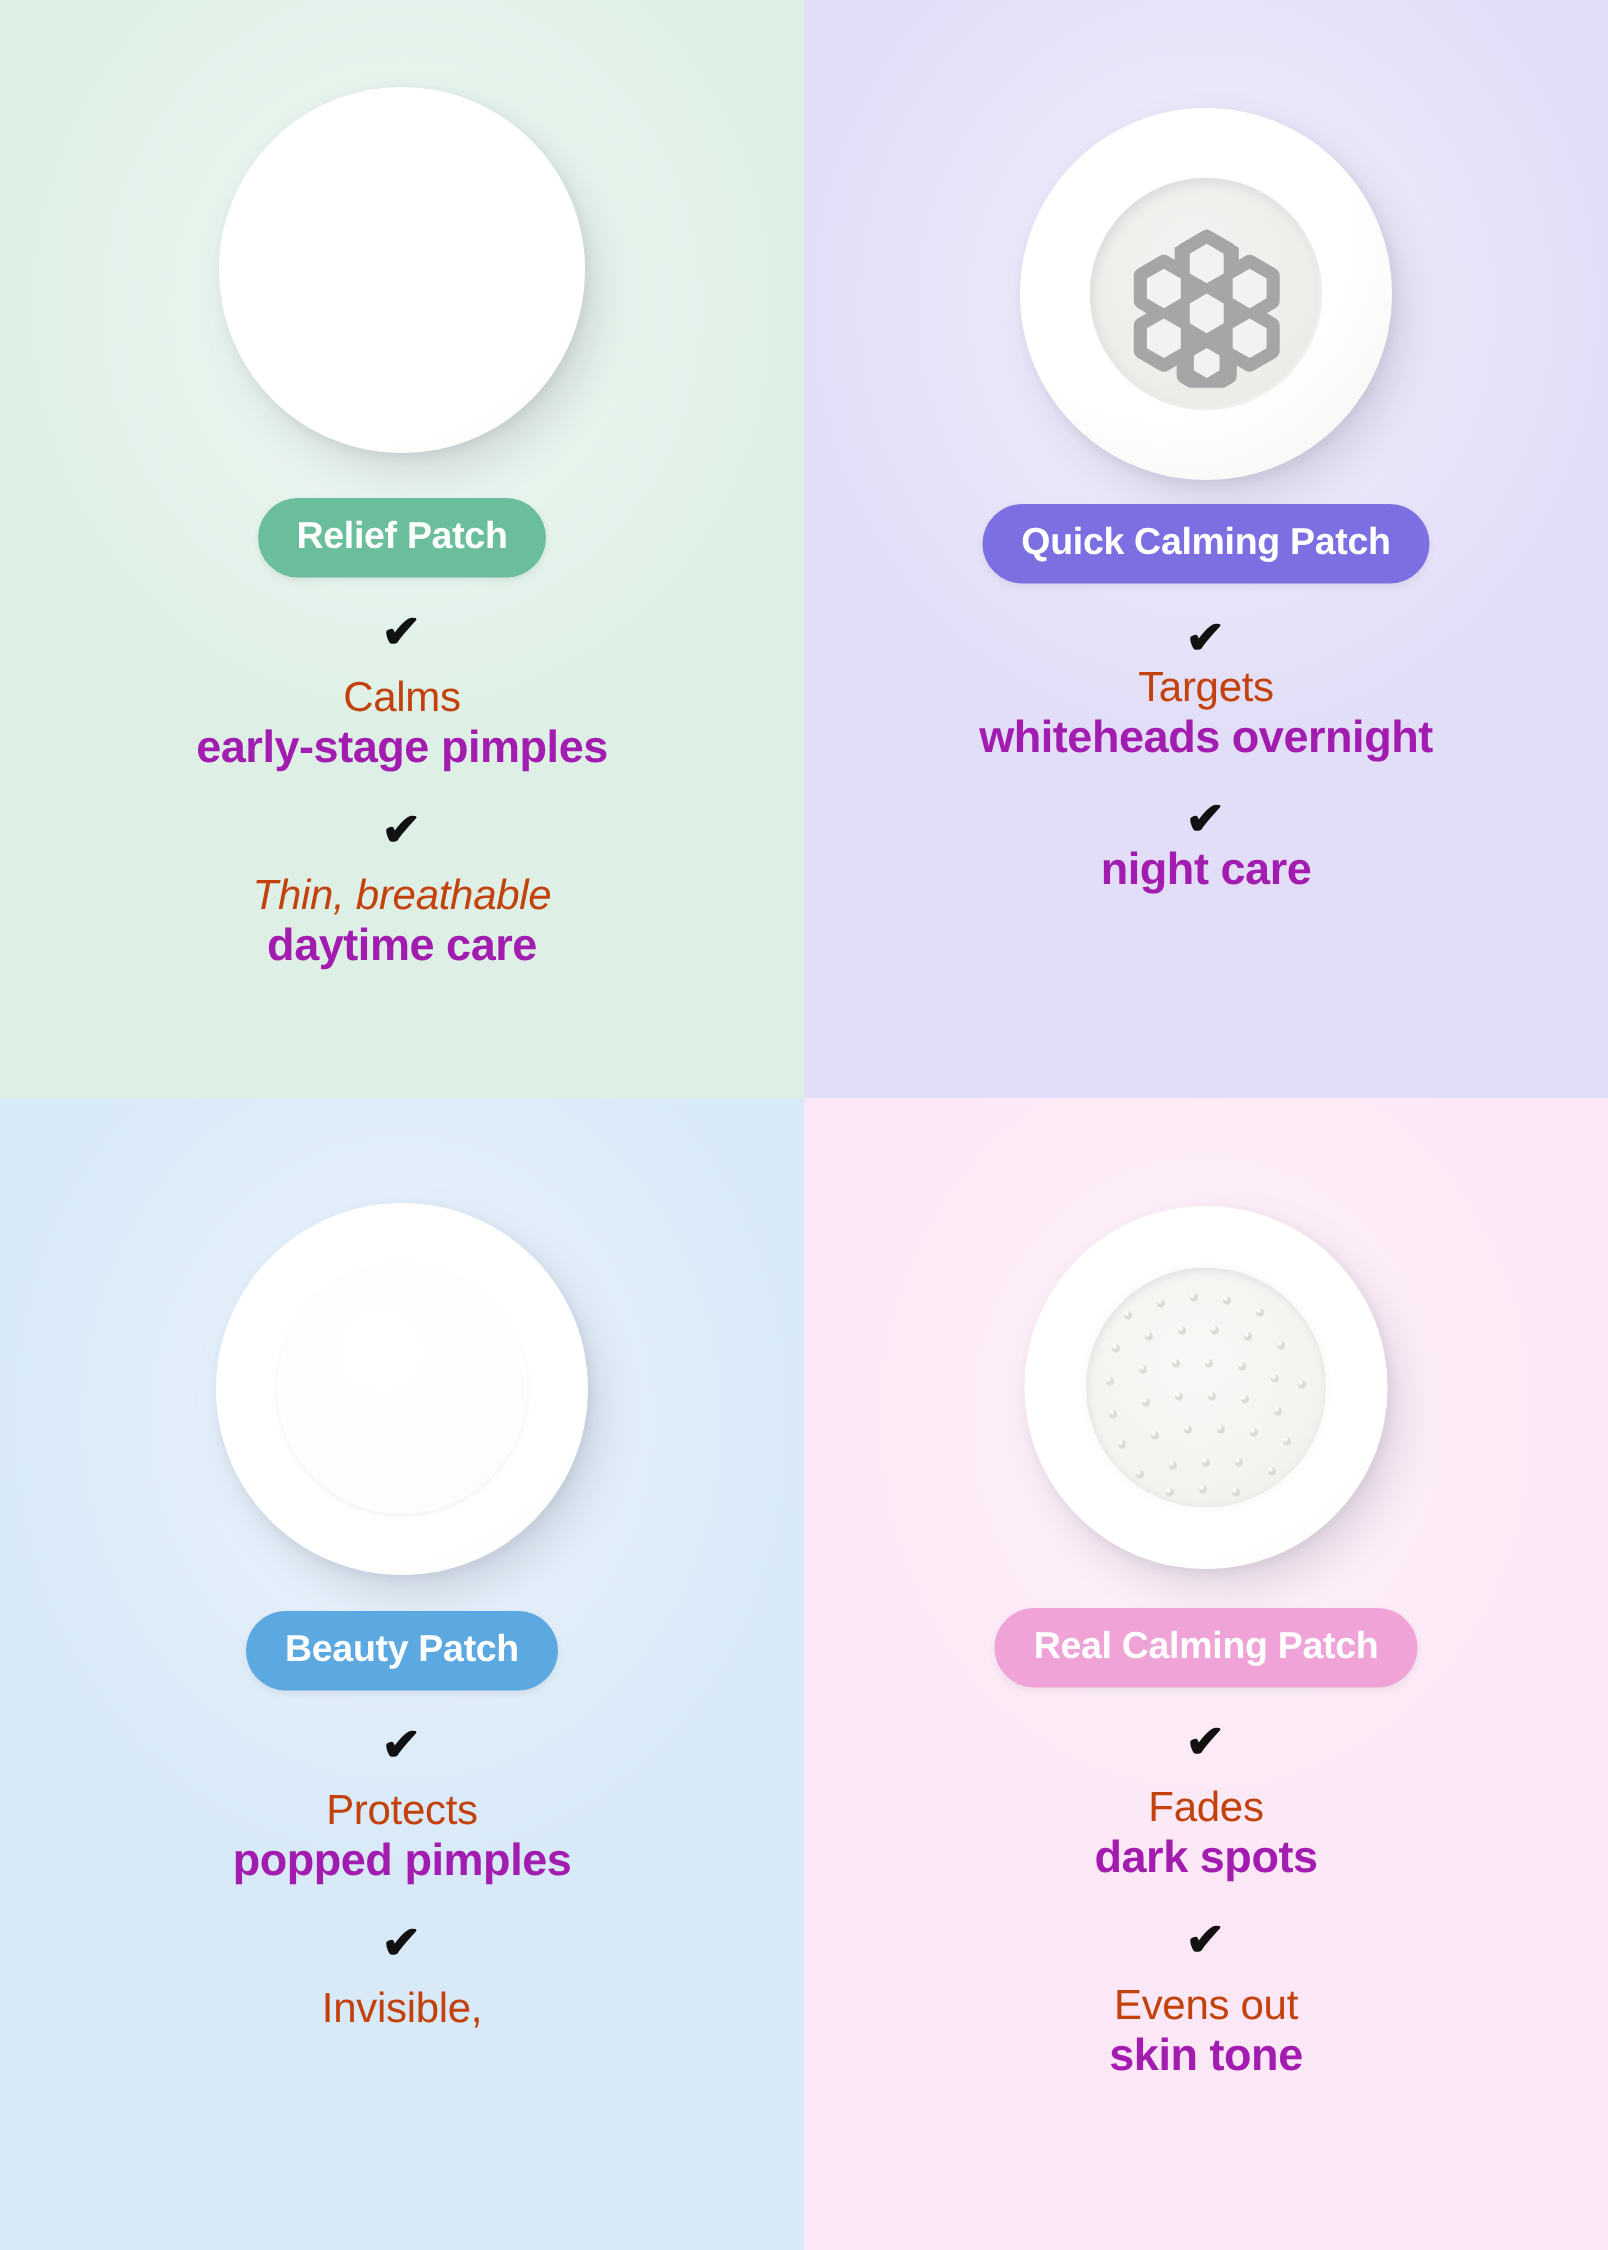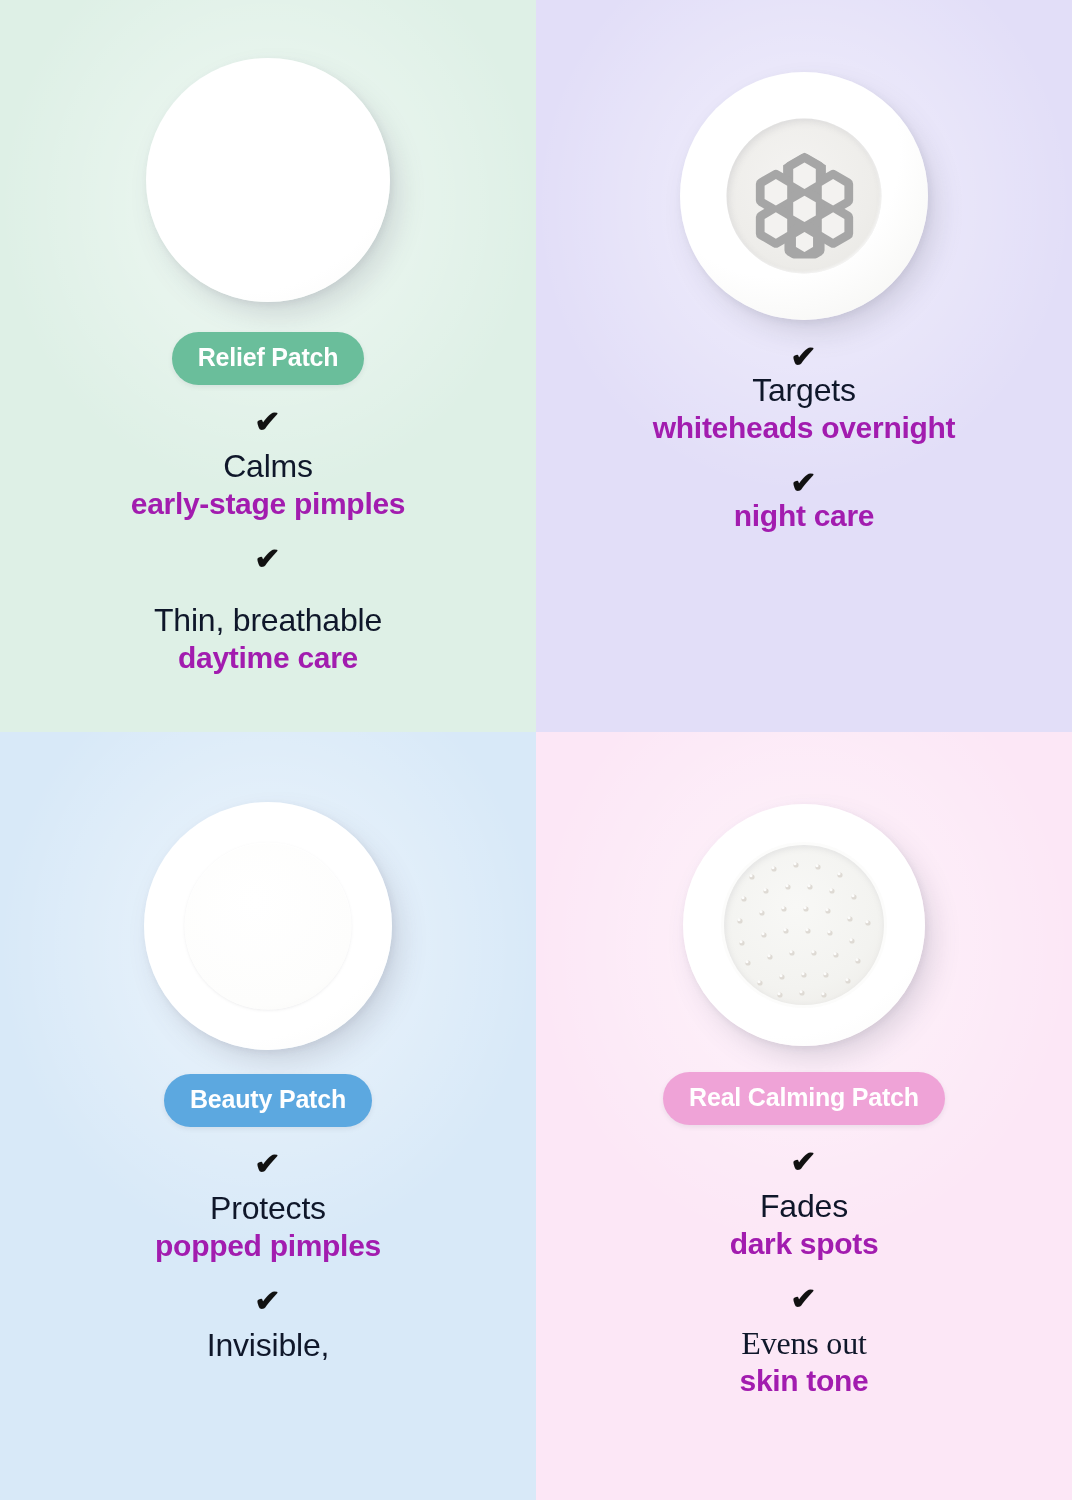--- a/index.html
+++ b/index.html
@@ -103,23 +103,23 @@
   .features { position:relative; z-index:2; width:100%; text-align:center; }
   .feature { display:flex; flex-direction:column; align-items:center; }
   .check {
     font-size:30px;
     line-height:1;
     color:#111111;
     font-weight:bold;
     transform:scaleX(1.05);
   }
   .f-line1 {
-    font-size:32px;
+    font-size:28px;
     font-weight:normal;
-    color:#0f172a;
+    color:#c2410c;
     line-height:1.18;
     letter-spacing:-0.2px;
   }
   .f-line2 {
     font-size:30px;
     font-weight:bold;
     color:#a21caf;
     line-height:1.18;
     letter-spacing:-0.3px;
   }
@@ -135,21 +135,21 @@
     </div>
     <div class="badge" style="background:#6ABE9B;margin-top:30px;">Relief Patch</div>
     <div class="features" style="margin-top:22px;">
       <div class="feature">
         <div class="check">✔</div>
         <div class="f-line1" style="margin-top:11px;">Calms</div>
         <div class="f-line2">early-stage pimples</div>
       </div>
       <div class="feature" style="margin-top:23px;">
         <div class="check">✔</div>
-        <div class="f-line1" style="margin-top:28px;">Thin, breathable</div>
+        <div class="f-line1" style="margin-top:11px;font-style:italic;">Thin, breathable</div>
         <div class="f-line2">daytime care</div>
       </div>
     </div>
   </div>
 
   <div class="quad" style="background:#E2DEF8;">
     <div class="art" style="margin-top:72px;">
       <div class="disc" style="width:248px;height:248px;">
         <div class="inner-plate" style="width:155px;height:155px;">
           <svg width="124" height="124" viewBox="0 0 124 124">
@@ -180,20 +180,21 @@
               <polygon points="90.6,44.6 101.9,51.2 101.9,64.4 90.6,71 79.3,64.4 79.3,51.2"></polygon>
               <polygon points="33.4,44.6 44.7,51.2 44.7,64.4 33.4,71 22.1,64.4 22.1,51.2"></polygon>
               <polygon points="62,61.2 73.3,67.8 73.3,81 62,87.6 50.7,81 50.7,67.8"></polygon>
               <polygon points="33.4,77.8 44.7,84.4 44.7,97.6 33.4,104.2 22.1,97.6 22.1,84.4"></polygon>
               <polygon points="90.6,77.8 101.9,84.4 101.9,97.6 90.6,104.2 79.3,97.6 79.3,84.4"></polygon>
             </g>
           </svg>
         </div>
       </div>
     </div>
+    <div class="badge" style="background:#7C6FE2;margin-top:16px;">Quick Calming Patch</div>
     <div class="features" style="margin-top:22px;">
       <div class="feature">
         <div class="check">✔</div>
         <div class="f-line1" style="">Targets</div>
         <div class="f-line2">whiteheads overnight</div>
       </div>
       <div class="feature" style="margin-top:23px;">
         <div class="check">✔</div>
         <div class="f-line2">night care</div>
       </div>
@@ -311,19 +312,19 @@
     </div>
     <div class="badge" style="background:#EFA3D7;margin-top:26px;">Real Calming Patch</div>
     <div class="features" style="margin-top:22px;">
       <div class="feature">
         <div class="check">✔</div>
         <div class="f-line1" style="margin-top:11px;">Fades</div>
         <div class="f-line2">dark spots</div>
       </div>
       <div class="feature" style="margin-top:23px;">
         <div class="check">✔</div>
-        <div class="f-line1" style="margin-top:11px;font-family:Liberation Serif, serif;">Evens out</div>
+        <div class="f-line1" style="margin-top:11px;">Evens out</div>
         <div class="f-line2">skin tone</div>
       </div>
     </div>
   </div>
 
 </div>
 
 </body></html>

